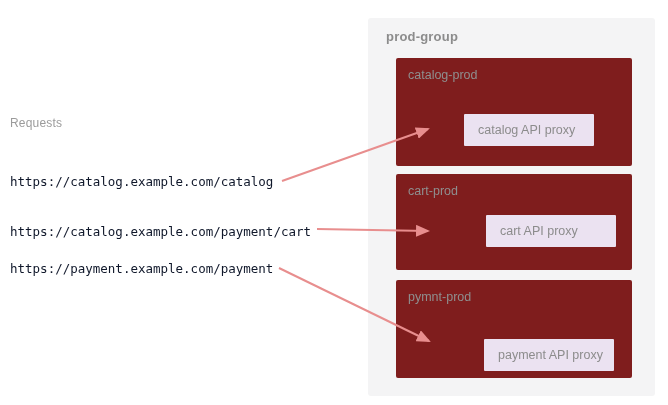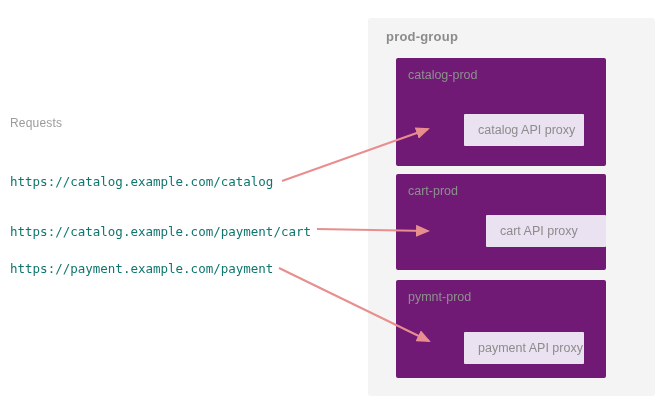--- a/index.html
+++ b/index.html
@@ -31,21 +31,21 @@
     font-size: 12px;
     color: #9b9b9b;
     letter-spacing: .2px;
     white-space: nowrap;
   }
   .request-url {
     position: absolute;
     left: 10px;
     font-family: "DejaVu Sans Mono", "Liberation Mono", monospace;
     font-size: 12.5px;
-    color: #0f766e;
+    color: #0f172a;
     white-space: nowrap;
     letter-spacing: 0px;
   }
   .req-0 { top: 174px; }
   .req-1 { top: 224px; }
   .req-2 { top: 261px; }
 
   
   .group-panel {
     position: absolute;
@@ -65,47 +65,48 @@
     font-weight: bold;
     color: #8c8c8c;
     letter-spacing: .2px;
     white-space: nowrap;
   }
 
   .subgroup {
     position: absolute;
     left: 28px;
     width: 210px;
-    background: #701a75;
+    background: #7f1d1d;
     border-radius: 2px;
+    padding-left: 26px;
   }
   .sub-0 { top: 40px;  height: 108px; }
   .sub-1 { top: 156px; height: 96px; }
   .sub-2 { top: 262px; height: 98px; }
 
   .subgroup-title {
     position: absolute;
     left: 12px;
     top: 10px;
     font-size: 12.5px;
     color: #8f8f8f;
     white-space: nowrap;
   }
 
   .proxy-box {
     position: absolute;
     left: 68px;
-    width: 120px;
+    width: 130px;
     height: 32px;
     background: #ebe2f1;
     border-radius: 1px;
   }
   .proxy-0 { top: 56px; }
   .proxy-1 { top: 41px; margin-left: 22px; }
-  .proxy-2 { top: 52px; }
+  .proxy-2 { top: 59px; margin-left: 20px; }
 
   .proxy-label {
     position: absolute;
     left: 14px;
     top: 50%;
     transform: translateY(-50%);
     font-size: 12.5px;
     color: #8c8c8c;
     white-space: nowrap;
   }

